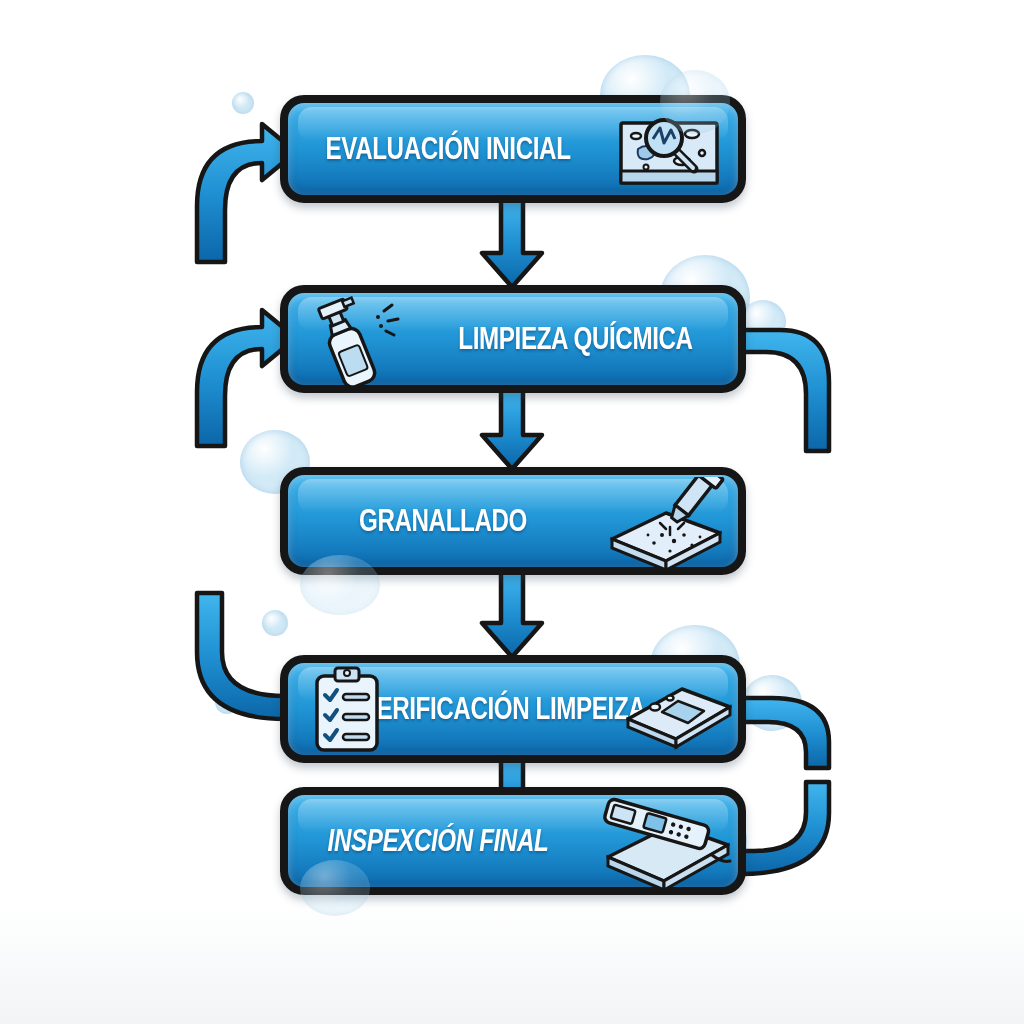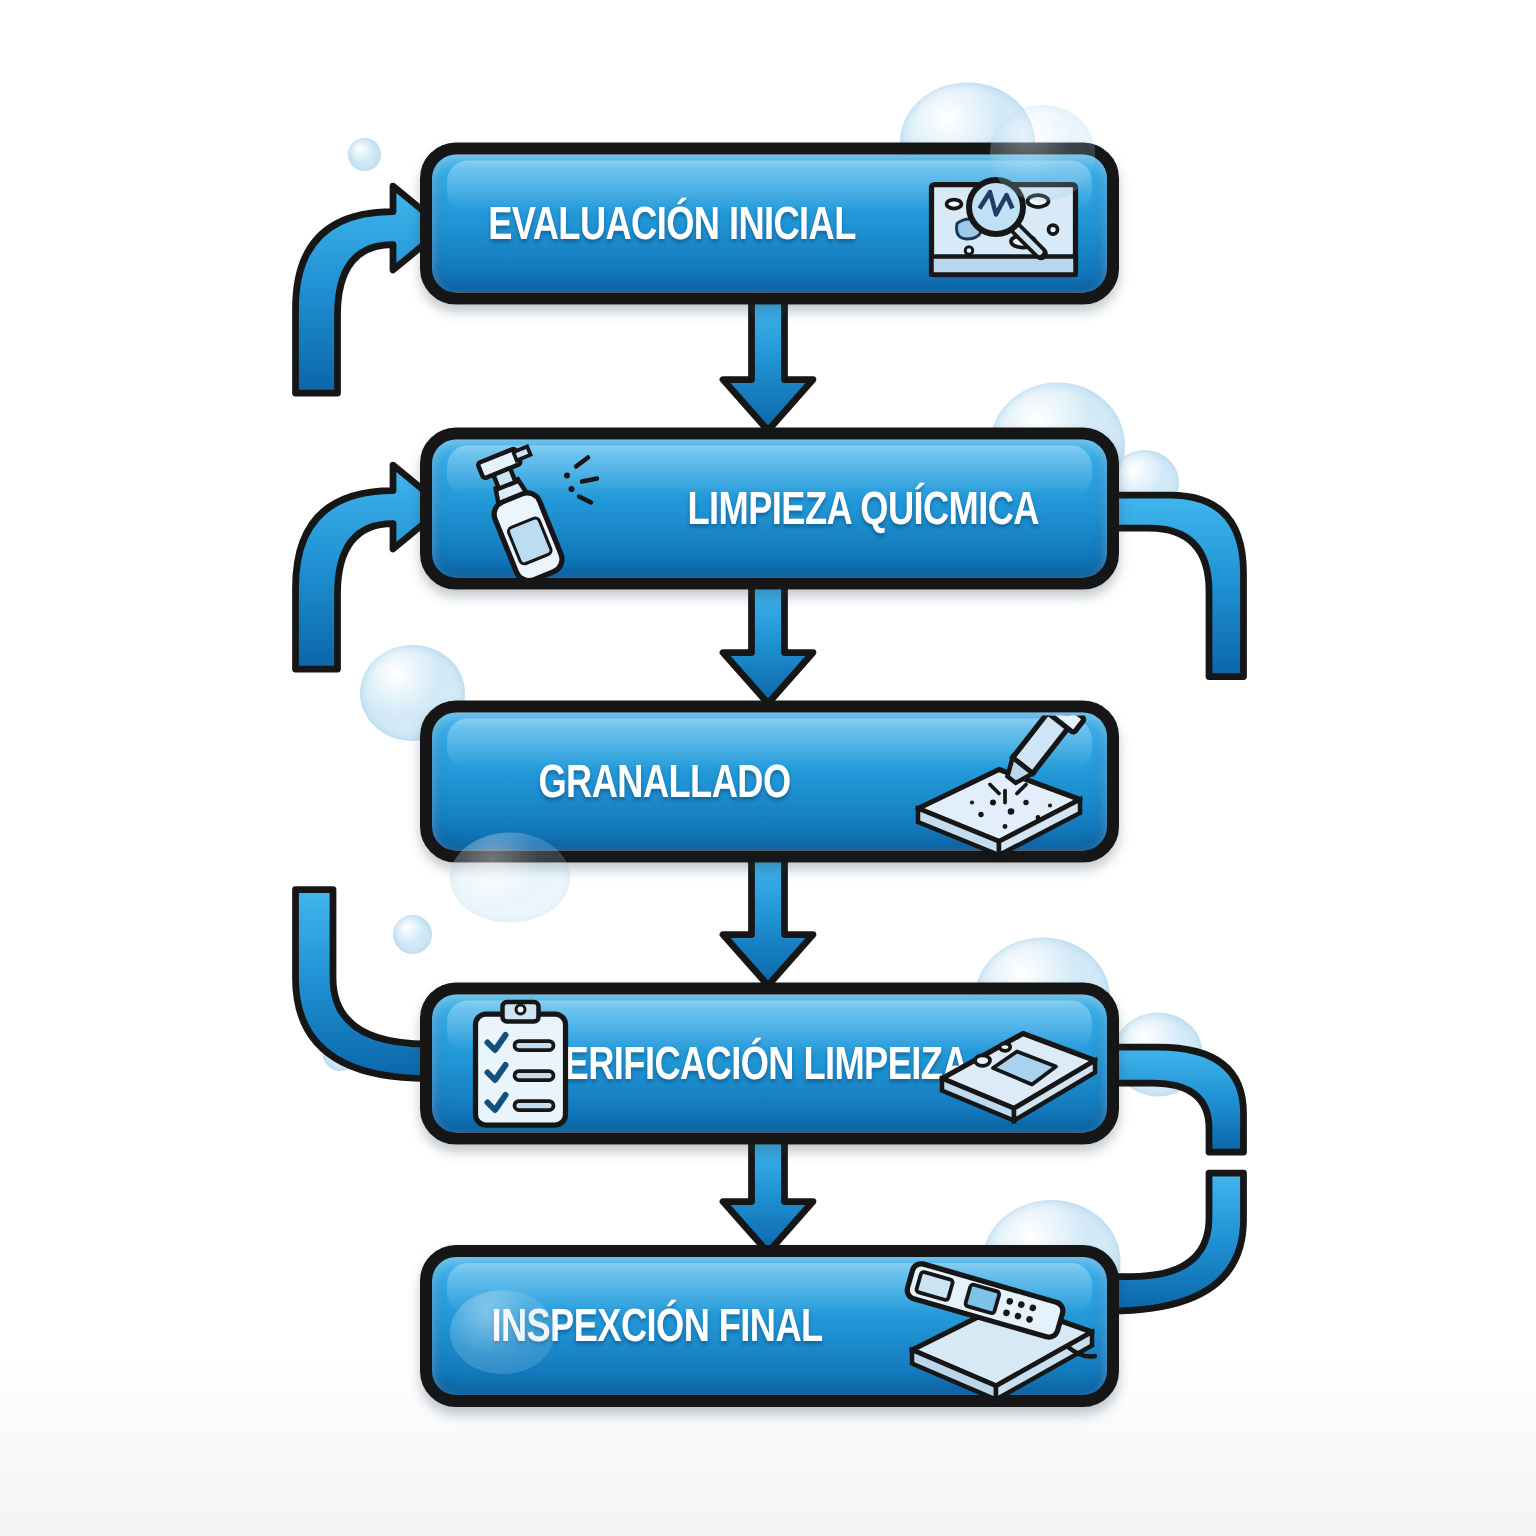--- a/index.html
+++ b/index.html
@@ -189,21 +189,21 @@
     <svg class="icon" style="right:2px;top:16px;" width="114" height="74" viewBox="0 0 114 74">
       <path d="M6,40 L60,10 L108,28 L54,60 Z" fill="#dcebf7" stroke="#161616" stroke-width="3.5" stroke-linejoin="round"></path>
       <path d="M6,40 L6,48 L54,68 L54,60 Z" fill="#bed9ee" stroke="#161616" stroke-width="3"></path>
       <path d="M108,28 L108,36 L54,68 L54,60 Z" fill="#cfe3f3" stroke="#161616" stroke-width="3"></path>
       <path d="M56,22 L82,32 L66,44 L40,33 Z" fill="#a9d2ef" stroke="#161616" stroke-width="2.5" stroke-linejoin="round"></path>
       <ellipse cx="33" cy="28" rx="5" ry="3.5" fill="#eaf5fd" stroke="#161616" stroke-width="2.5"></ellipse>
       <ellipse cx="48" cy="19" rx="3.5" ry="2.5" fill="#eaf5fd" stroke="#161616" stroke-width="2.5"></ellipse>
     </svg>
   </div>
 
-  <div class="step" style="top:830px;">
+  <div class="step" style="top:787px;font-style:italic;">
     <div class="sheen"></div>
     <div class="label" style="left:0;right:150px;">
       <span>INSPEXCIÓN FINAL</span>
     </div>
     <svg class="icon" style="right:4px;top:2px;" width="134" height="98" viewBox="0 0 134 98">
       <path d="M8,60 L72,28 L128,48 L64,84 Z" fill="#d8e9f6" stroke="#161616" stroke-width="3.5" stroke-linejoin="round"></path>
       <path d="M8,60 L8,69 L64,93 L64,84 Z" fill="#b9d6ec" stroke="#161616" stroke-width="3"></path>
       <path d="M128,48 L128,57 L64,93 L64,84 Z" fill="#c9dff0" stroke="#161616" stroke-width="3"></path>
       <g transform="rotate(16 60 30)">
         <rect x="4" y="16" width="104" height="24" rx="6" fill="#e6f2fb" stroke="#161616" stroke-width="3.5"></rect>

